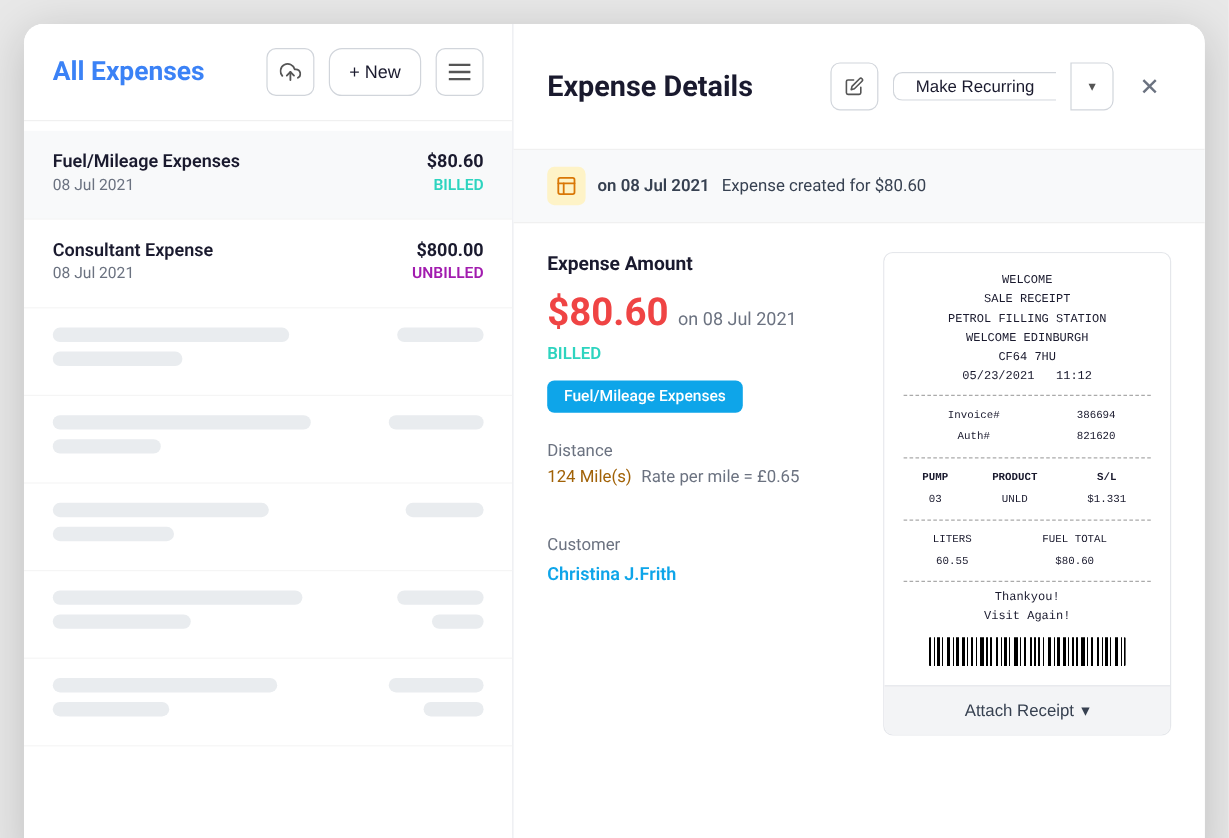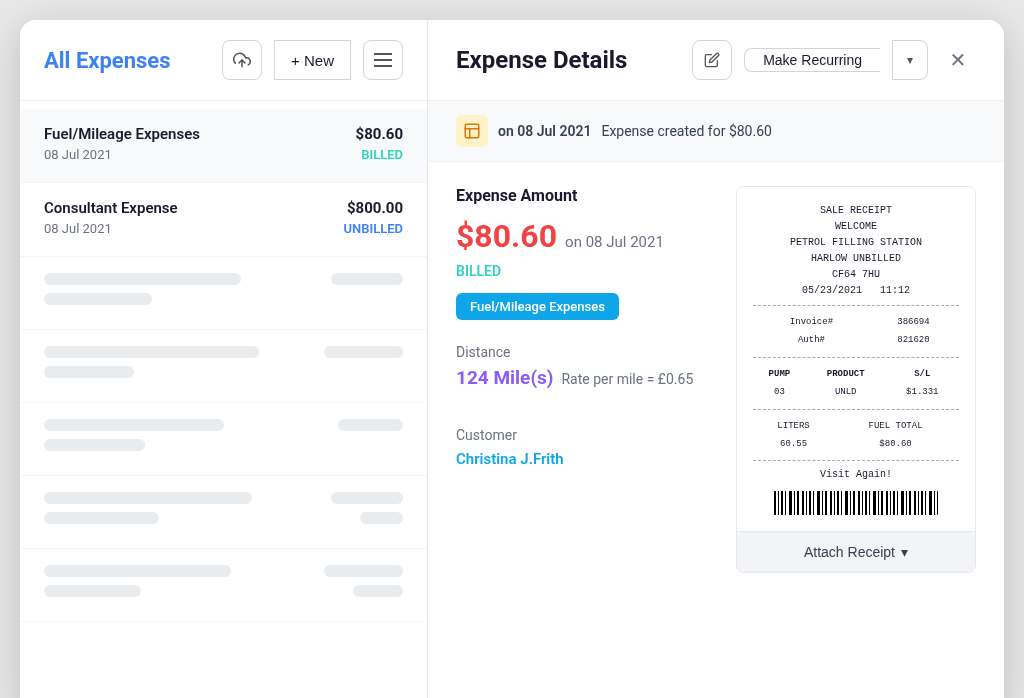--- a/index.html
+++ b/index.html
@@ -53,21 +53,21 @@
       display: flex;
       align-items: center;
       justify-content: center;
       color: #555;
       font-size: 16px;
     }
     .new-btn {
       height: 40px;
       padding: 0 16px;
       border: 1.5px solid #d1d5db;
-      border-radius: 0;
+      border-radius: 11px;
       background: white;
       cursor: pointer;
       display: flex;
       align-items: center;
       gap: 4px;
       font-size: 15px;
       font-weight: 500;
       color: #1a1a2e;
     }
     .expense-list {
@@ -105,21 +105,21 @@
     }
     .expense-status-billed {
       font-size: 13px;
       font-weight: 600;
       color: #2dd4bf;
       text-align: right;
     }
     .expense-status-unbilled {
       font-size: 13px;
       font-weight: 600;
-      color: #3b82f6;
+      color: #a21caf;
       text-align: left;
     }
     .skeleton-item {
       padding: 16px 24px;
       border-bottom: 1px solid #f5f5f5;
     }
     .skeleton-row {
       display: flex;
       justify-content: space-between;
       margin-bottom: 8px;
@@ -132,21 +132,21 @@
     
     .right-panel {
       flex: 1;
       background: #fff;
       display: flex;
       flex-direction: column;
     }
     .right-header {
       display: flex;
       align-items: center;
-      padding: 20px 28px;
+      padding: 32px 28px;
       border-bottom: 1px solid #f0f0f0;
       gap: 12px;
     }
     .right-title {
       font-size: 24px;
       font-weight: 700;
       color: #1a1a2e;
       flex: 1;
     }
     .edit-btn {
@@ -269,23 +269,23 @@
       font-size: 13px;
       font-weight: 500;
       margin-bottom: 24px;
     }
     .field-label {
       font-size: 14px;
       color: #6b7280;
       margin-bottom: 6px;
     }
     .field-value {
-      font-size: 19px;
-      font-weight: 700;
-      color: #8b5cf6;
+      font-size: 14px;
+      font-weight: 400;
+      color: #a16207;
       margin-bottom: 4px;
     }
     .field-sub {
       font-size: 14px;
       color: #6b7280;
       margin-bottom: 20px;
     }
     .customer-link {
       font-size: 15px;
       font-weight: 600;
@@ -531,24 +531,24 @@
 
         <div>
           <div class="field-label">Customer</div>
           <a class="customer-link" href="#">Christina J.Frith</a>
         </div>
       </div>
 
       <div class="detail-right">
         <div class="receipt-container">
           <div class="receipt-paper">
+            <span class="receipt-line">WELCOME</span>
             <span class="receipt-line">SALE RECEIPT</span>
-            <span class="receipt-line">WELCOME</span>
             <span class="receipt-line">PETROL FILLING STATION</span>
-            <span class="receipt-line">HARLOW UNBILLED</span>
+            <span class="receipt-line">WELCOME EDINBURGH</span>
             <span class="receipt-line">CF64 7HU</span>
             <span class="receipt-line">
               <span>05/23/2021</span>&nbsp;&nbsp;&nbsp;<span>11:12</span>
             </span>
             <hr class="receipt-divider">
             <table class="receipt-table">
               <tbody>
                   <tr>
                 <td>Invoice#</td>
                 <td>386694</td>
@@ -581,20 +581,21 @@
                 <td>LITERS</td>
                 <td>FUEL TOTAL</td>
               </tr>
               <tr>
                 <td>60.55</td>
                 <td>$80.60</td>
               </tr>
             </tbody>
               </table>
             <hr class="receipt-divider">
+            <span class="receipt-line">Thankyou!</span>
             <span class="receipt-line">Visit Again!</span>
             <div class="barcode"></div>
           </div>
           <button class="attach-receipt-btn">
             <span>Attach Receipt</span>
             <span>▾</span>
           </button>
         </div>
       </div>
     </div>

